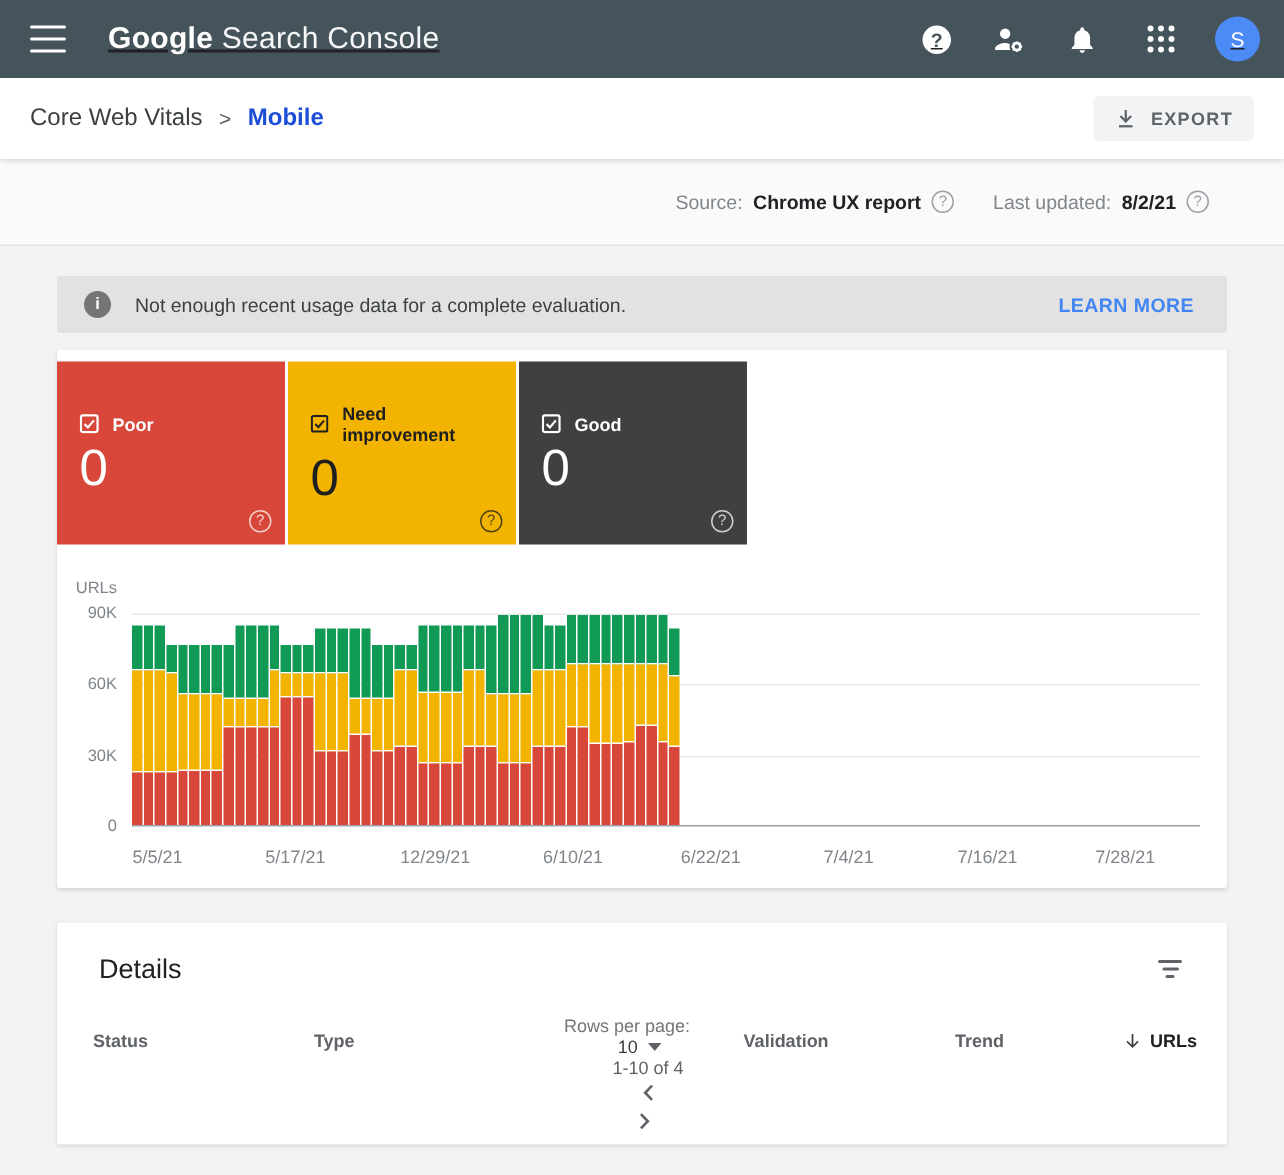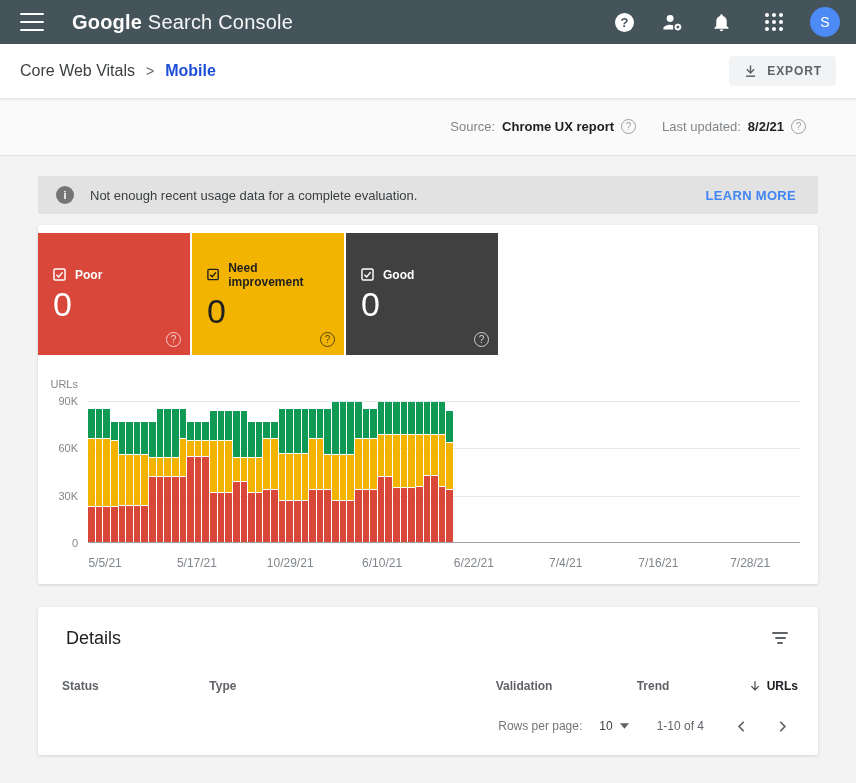--- a/index.html
+++ b/index.html
@@ -4,21 +4,21 @@
 <style>
   * { box-sizing: border-box; }
   html,body { margin:0; padding:0; }
   body {
     width:856px; height:783px; overflow:hidden;
     background:#f3f3f3;
     font-family:"Liberation Sans", sans-serif;
     color:#202124;
   }
   
-  .appbar { height:44px; background:#45535b; display:flex; align-items:center; padding:0 16px 0 20px; }
+  .appbar { height:52px; background:#45535b; display:flex; align-items:center; padding:0 16px 0 20px;text-decoration:underline; }
   .menu-btn { width:24px; height:18px; display:flex; flex-direction:column; justify-content:space-between; cursor:pointer; background:none; border:none; padding:0; }
   .menu-btn span { display:block; height:2px; background:#fff; border-radius:1px; }
   .logo { margin-left:28px; font-size:20px; color:#fff; letter-spacing:.2px; white-space:nowrap; }
   .logo .bold { font-weight:700; }
   .logo .rest { font-weight:400; opacity:.95; }
   .appbar-right { margin-left:auto; display:flex; align-items:center; gap:27px; }
   .iconbtn { background:none; border:none; padding:0; cursor:pointer; display:flex; align-items:center; justify-content:center; }
   .help-circle { width:19px; height:19px; border-radius:50%; background:#fff; color:#45535b; font-size:13px; font-weight:700; display:flex; align-items:center; justify-content:center; }
   .apps-grid { display:grid; grid-template-columns:repeat(3,4px); grid-gap:3px; }
   .apps-grid i { width:4px; height:4px; border-radius:50%; background:#fff; }
@@ -65,21 +65,21 @@
   .details-card { margin-top:23px; padding:18px 0 6px; }
   .details-head { display:flex; align-items:center; padding:0 28px; height:26px; }
   .details-title { font-size:18px; color:#202124; font-weight:400; }
   .filter-btn { margin-left:auto; background:none; border:none; cursor:pointer; display:flex; flex-direction:column; align-items:center; gap:3px; padding:4px 2px; }
   .filter-btn i { display:block; height:2px; background:#5f6368; border-radius:1px; }
   .filter-btn i:nth-child(1){ width:16px; } .filter-btn i:nth-child(2){ width:11px; } .filter-btn i:nth-child(3){ width:6px; }
   .cols { display:flex; align-items:center; margin-top:18px; height:34px; padding:0 20px 0 24px; font-size:12px; color:#5f6368; font-weight:600;gap:32px; }
   .col { cursor:pointer; }
   .col-0 { width:146px; } .col-1 { width:302px; } .col-2 { width:138px;margin-left:16px; } .col-3 { width:100px; }
   .col-4 { flex:1; text-align:right; color:#202124; font-weight:700; display:flex; align-items:center; justify-content:flex-end; gap:5px; }
-  .pagination { display:flex; align-items:center; justify-content:flex-end; height:46px; padding-right:26px; font-size:12px; color:#5f6368; }
+  .pagination { display:flex; align-items:center; justify-content:flex-end; height:46px; padding-right:20px; font-size:12px; color:#5f6368;flex-direction:column; }
   .rpp-label { color:#757575; }
   .rpp-select { display:flex; align-items:center; gap:7px; margin-left:17px; background:none; border:none; font-size:12px; color:#3c4043; cursor:pointer; padding:0; }
   .range { margin-left:28px; color:#5f6368; }
   .pager-btn { background:none; border:none; cursor:pointer; padding:0; margin-left:28px; display:flex; align-items:center; }
   .pager-btn + .pager-btn { margin-left:22px; }
 </style>
 </head>
 <body>
 
 <header class="appbar">
@@ -449,21 +449,21 @@
             <div class="seg" style="height: 23.3333%; background: rgb(17, 154, 85);"></div>
           </div>
           <div class="bar" title="6/21/21">
             <div class="seg" style="height: 36.6667%; background: rgb(216, 71, 58);"></div>
             <div class="seg" style="height: 33.3333%; background: rgb(242, 180, 0);"></div>
             <div class="seg" style="height: 22.2222%; background: rgb(17, 154, 85);"></div>
           </div>
         </div>
         <span class="xtick" style="left: 2.4%;">5/5/21</span>
         <span class="xtick" style="left: 15.3%;">5/17/21</span>
-        <span class="xtick" style="left: 28.4%;">10/29/21</span>
+        <span class="xtick" style="left: 28.4%;">12/29/21</span>
         <span class="xtick" style="left: 41.3%;">6/10/21</span>
         <span class="xtick" style="left: 54.2%;">6/22/21</span>
         <span class="xtick" style="left: 67.1%;">7/4/21</span>
         <span class="xtick" style="left: 80.1%;">7/16/21</span>
         <span class="xtick" style="left: 93%;">7/28/21</span>
       </div>
   </section>
 
   <section class="card details-card">
     <div class="details-head">

